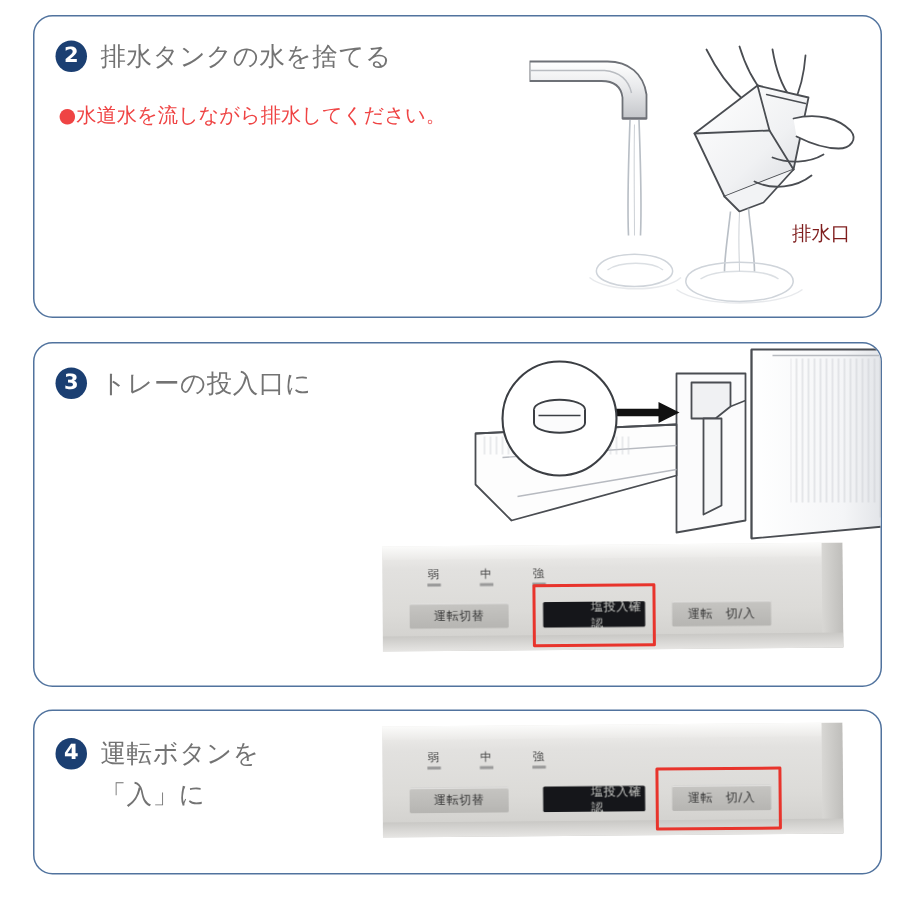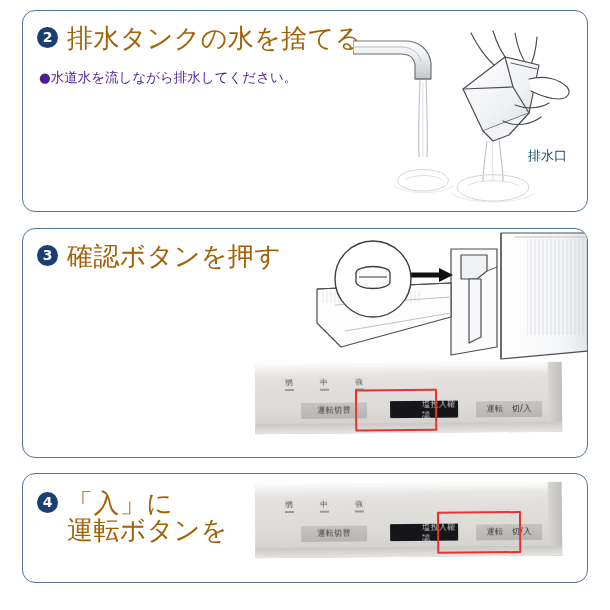--- a/index.html
+++ b/index.html
@@ -52,47 +52,47 @@
     font-weight: bold;
     line-height: 21px;
     text-align: center;
     font-family: "DejaVu Sans", sans-serif;
     margin-top: 2px;
   }
   .head-lines {
     margin-left: 9px;
   }
   .head-line {
-    font-size: 26px;
+    font-size: 17px;
     line-height: 27px;
     letter-spacing: 0.4px;
-    color: #a16207;
+    color: #737373;
     white-space: nowrap;
     font-family: "DejaVu Sans", sans-serif;
   }
   .note {
     position: absolute;
     font-size: 13.5px;
     line-height: 18px;
-    color: #4c1d95;
+    color: #ef4444;
     white-space: nowrap;
     font-family: "DejaVu Sans", sans-serif;
   }
 
   
   .art {
     position: absolute;
     pointer-events: none;
   }
   .art svg { display: block; }
 
   .drain-label {
     position: absolute;
     font-size: 13px;
-    color: #0c4a6e;
+    color: #7f1d1d;
     white-space: nowrap;
     font-family: Liberation Serif, serif;
   }
 
   
   .control-photo {
     position: absolute;
     box-sizing: border-box;
     background: linear-gradient(180deg, #f1f0ee 0%, #e2e1df 22%, #dcdbd8 62%, #cfcecb 100%);
     overflow: hidden;
@@ -150,21 +150,20 @@
     box-sizing: border-box;
     height: 17px;
     display: flex;
     align-items: center;
     justify-content: center;
     font-size: 8px;
     letter-spacing: 0.4px;
     font-family: "DejaVu Sans", sans-serif;
     filter: blur(0.35px);
     border-radius: 1px;
-    margin-left: 28px;
   }
   .ctl-btn.light {
     background: linear-gradient(180deg, #c6c5c2 0%, #b6b5b2 100%);
     color: #343434;
     box-shadow: inset 0 1px 0 rgba(255,255,255,.45);
   }
   .ctl-btn.dark {
     background: #15161a;
     color: #cfd0cc;
     padding-left: 32px;
@@ -264,21 +263,21 @@
     </div>
 
     <div class="drain-label" style="left:505px; top:136px;">排水口</div>
   </section>
 
   <section class="panel" id="panel-3">
 
     <div class="step-head" style="left:14px; top:14px;">
       <div class="badge">3</div>
       <div class="head-lines">
-        <div class="head-line">確認ボタンを押す</div>
+        <div class="head-line">トレーの投入口に</div>
       </div>
     </div>
 
     <div class="mach-wrap" style="left:278px; top:-2px;">
       <svg width="300" height="140" viewBox="0 0 300 140" fill="none" xmlns="http://www.w3.org/2000/svg">
         <defs>
           <linearGradient id="bodyG" x1="0" y1="0" x2="1" y2="0">
             <stop offset="0%" stop-color="#ffffff"></stop>
             <stop offset="70%" stop-color="#f4f5f7"></stop>
             <stop offset="100%" stop-color="#e2e4e8"></stop>
@@ -354,22 +353,22 @@
 
       <div class="red-box" style="left:100px; top:26px; width:82px; height:42px;"></div>
     </div>
   </section>
 
   <section class="panel" id="panel-4">
 
     <div class="step-head" style="left:14px; top:16px;">
       <div class="badge">4</div>
       <div class="head-lines">
+        <div class="head-line">運転ボタンを</div>
         <div class="head-line">「入」に</div>
-        <div class="head-line">運転ボタンを</div>
       </div>
     </div>
 
     <div class="control-photo" style="left:232px; top:9px; width:307px; height:74px;">
       <div class="photo-top-edge"></div>
       <div class="photo-right-edge"></div>
       <div class="photo-bottom-edge"></div>
 
       <div class="mode-marks" style="left:26px; top:16px;">
         <div class="mode-mark">

